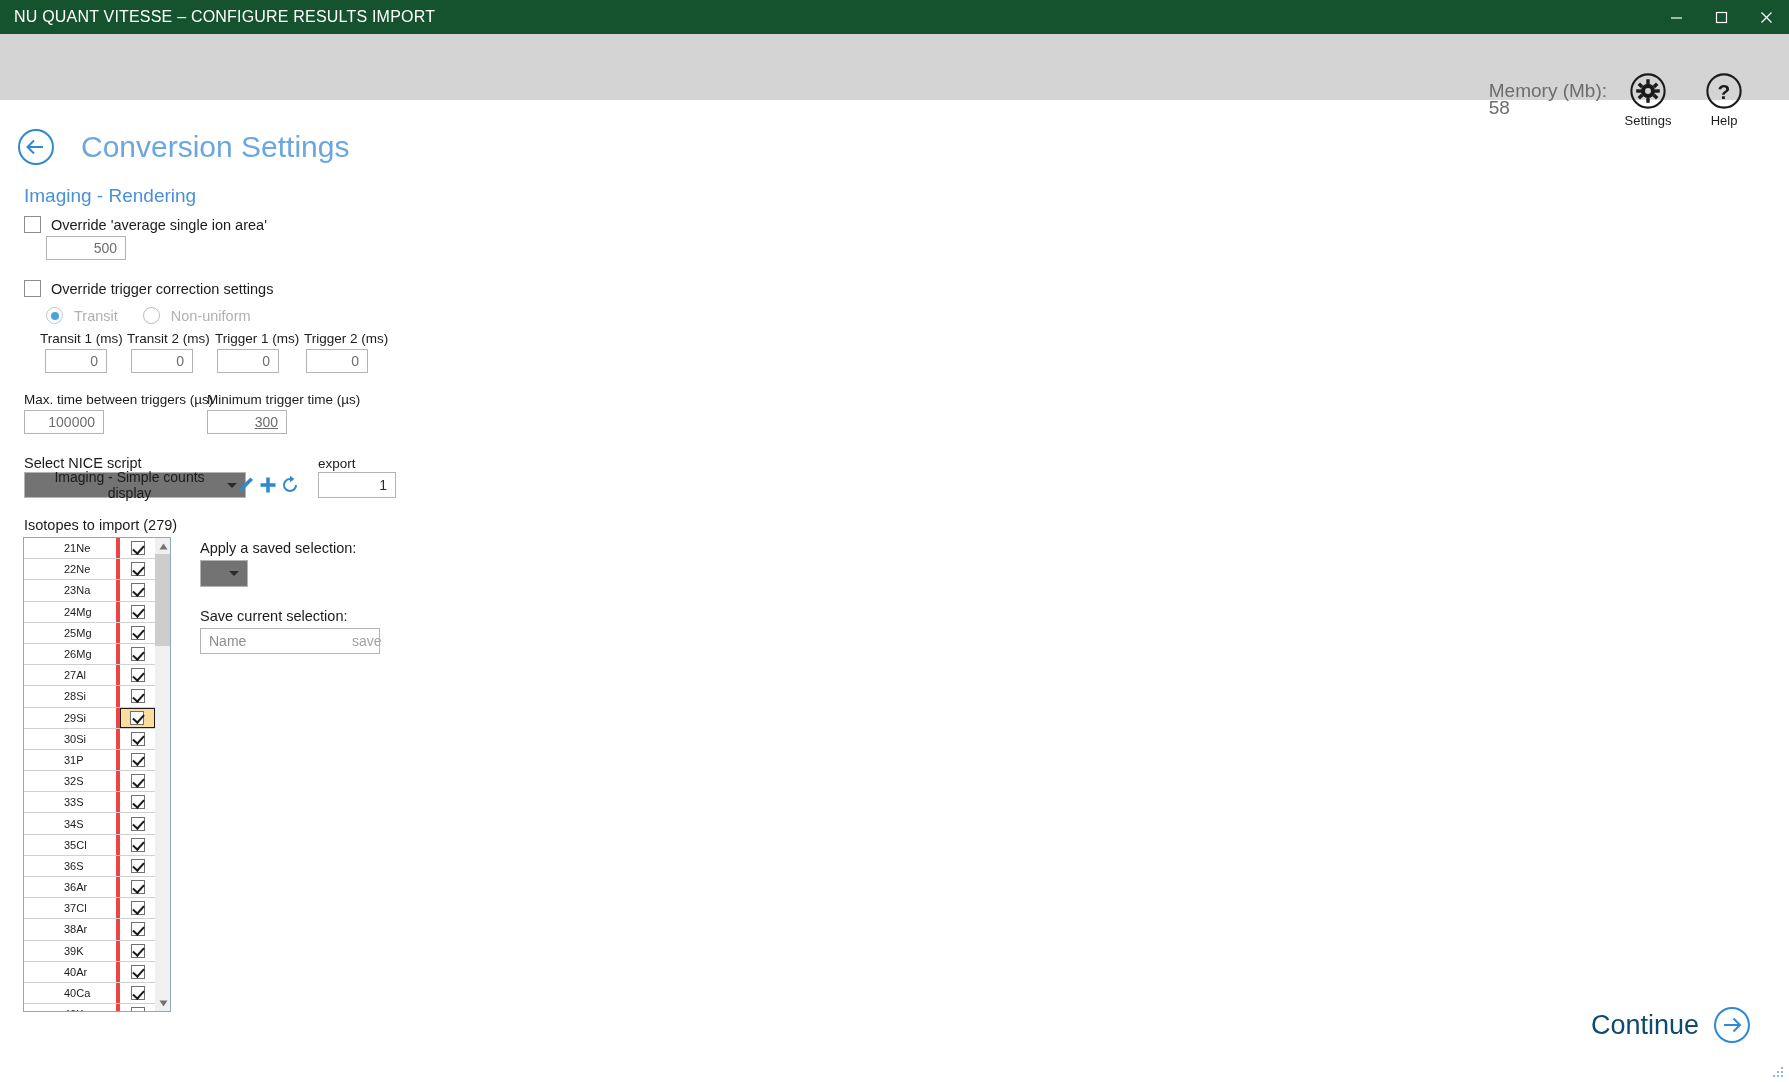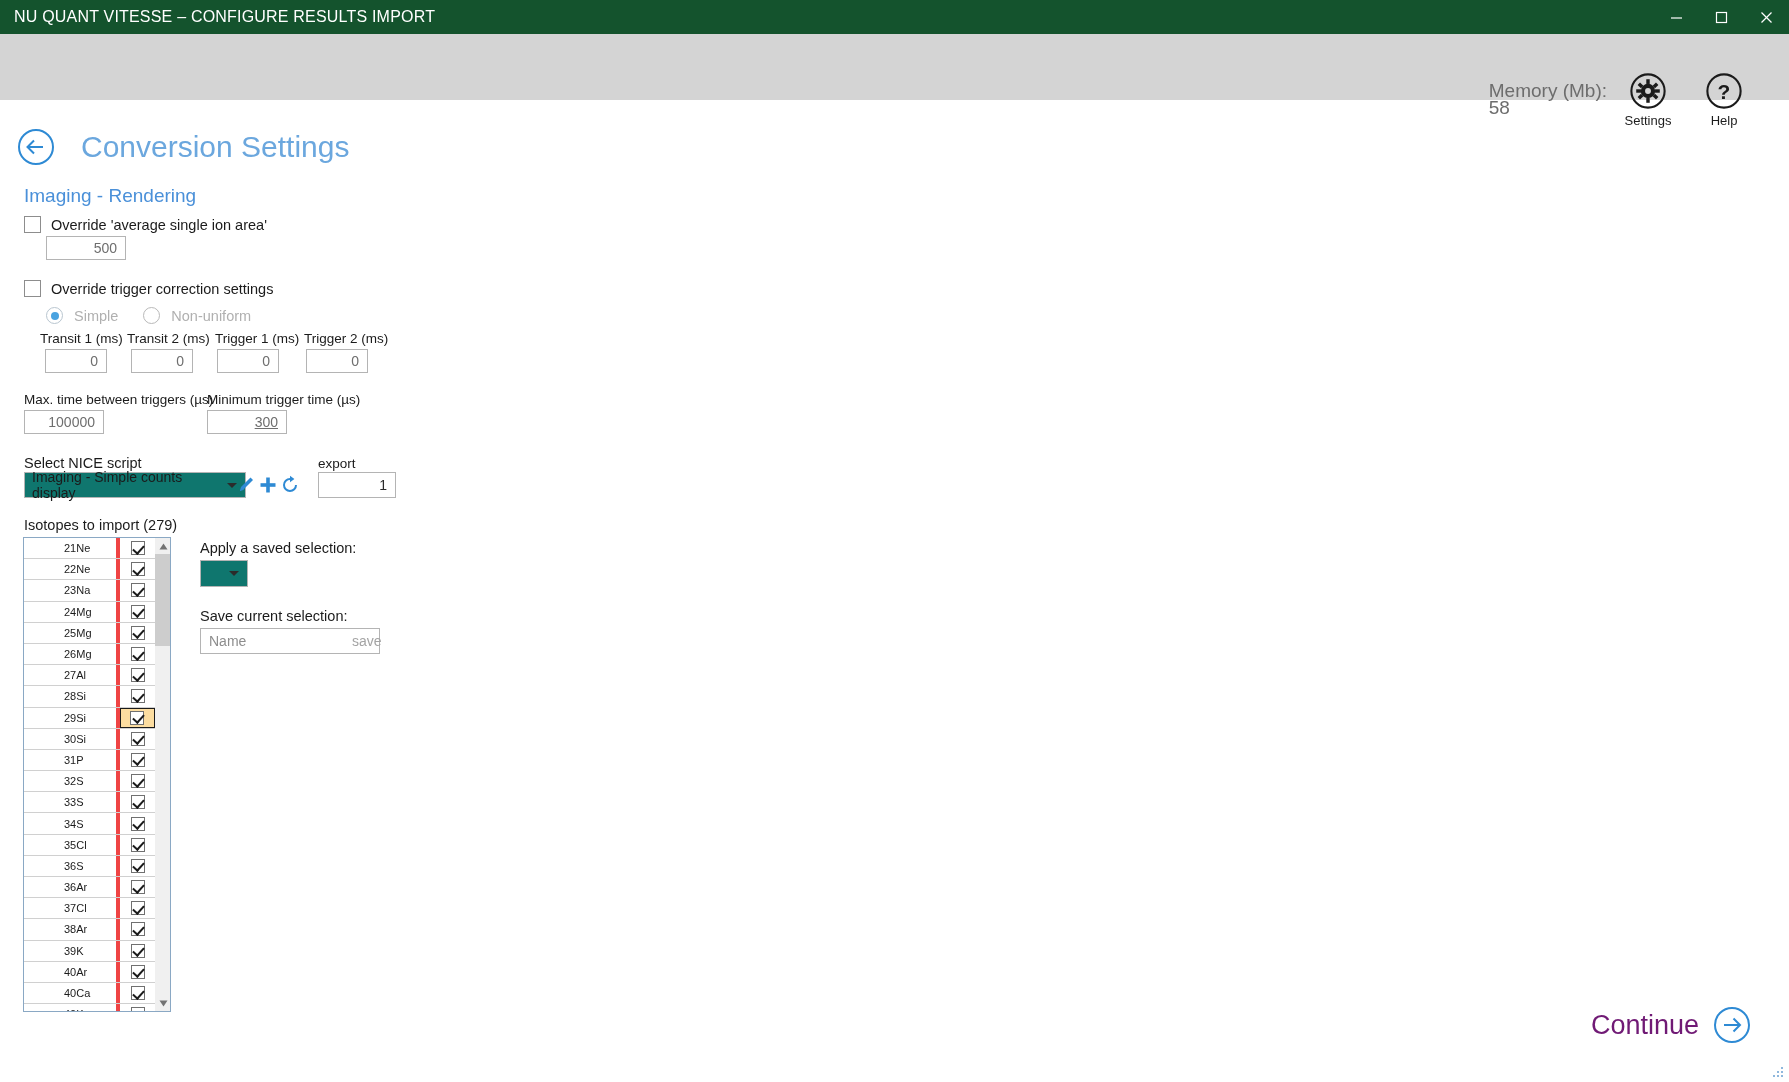--- a/index.html
+++ b/index.html
@@ -83,24 +83,25 @@
   .radio.sel { border-color: #b9c6d0; }
   .radio.sel::after {
     content: ""; position: absolute; left: 3.5px; top: 3.5px;
     width: 8px; height: 8px; border-radius: 50%; background: #4aa3e0;
   }
   .radiolabel { font-size: 14.5px; color: #b0b0b0; margin-right: 14px; }
 
   
   .combo {
     position: absolute;
-    border: 1px solid #b4b4b4; background: #0f766e;
+    border: 1px solid #b4b4b4; background: #737373;
     display: flex; align-items: center;
     font-size: 14px; color: #1b1b1b;
     padding-left: 7px;
+    text-align: center;
   }
   .combo .caret {
     margin-left: auto; margin-right: 8px;
     width: 0; height: 0;
     border-left: 5px solid transparent; border-right: 5px solid transparent;
     border-top: 5px solid #2b2b2b;
   }
   .iconbtn { position: absolute; }
 
   
@@ -148,21 +149,21 @@
     display: flex; align-items: center; padding-left: 8px;
     font-size: 14px; color: #8d8d8d;
   }
   .savelink { position: absolute; font-size: 14px; color: #a4a4a4; }
 
   
   .continue {
     position: absolute; right: 38px; bottom: 38px;
     display: flex; align-items: center; gap: 14px;
   }
-  .continue .ctext { font-size: 27px; color: #701a75; }
+  .continue .ctext { font-size: 27px; color: #0c4a6e; }
   .grip { position: absolute; right: 4px; bottom: 3px; }
 </style>
 </head>
 <body>
 
 <div class="titlebar">
   <div class="titlebar-text">NU QUANT VITESSE – CONFIGURE RESULTS IMPORT</div>
   <div class="wincontrols">
     <div class="winbtn">
       <svg width="13" height="13" viewBox="0 0 13 13">
@@ -233,21 +234,21 @@
 </div>
 <div class="txtfield" style="left:46px; top:236px; width:80px; height:24px;">500</div>
 
 <div class="checkrow" style="left:24px; top:280px;">
   <span class="cbox"></span>
   <span class="cl">Override trigger correction settings</span>
 </div>
 
 <div class="radiorow">
   <span class="radio sel"></span>
-  <span class="radiolabel">Simple</span>
+  <span class="radiolabel">Transit</span>
   <span class="radio"></span>
   <span class="radiolabel">Non-uniform</span>
 </div>
 
 <div class="fieldlabel" style="left:40px; top:331px;">Transit 1 (ms)</div>
 <div class="txtfield" style="left:45px; top:349px; width:62px; height:24px;">0</div>
 
 <div class="fieldlabel" style="left:127px; top:331px;">Transit 2 (ms)</div>
 <div class="txtfield" style="left:131px; top:349px; width:62px; height:24px;">0</div>
 

